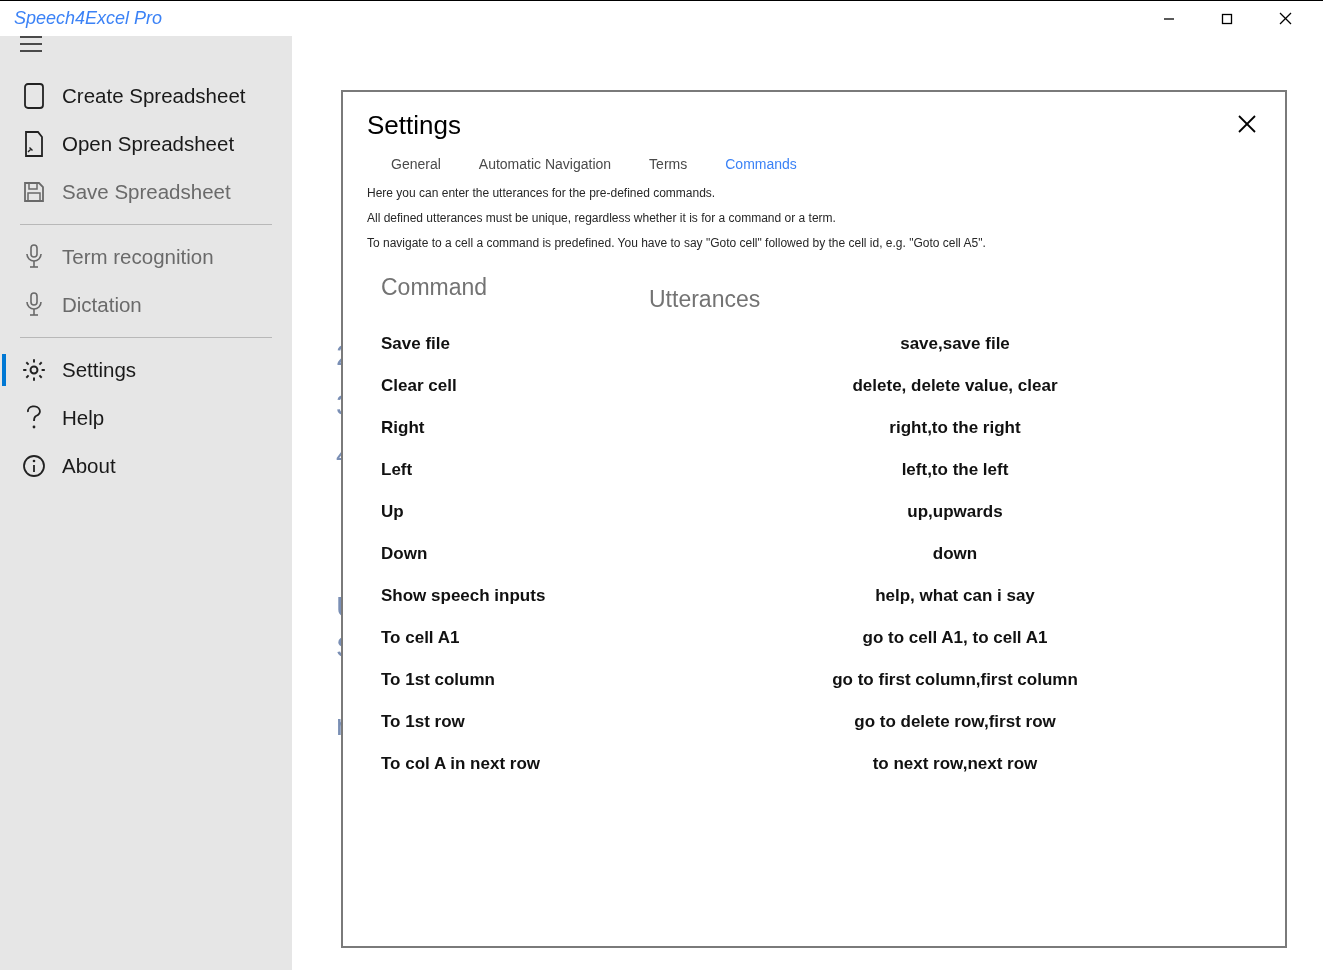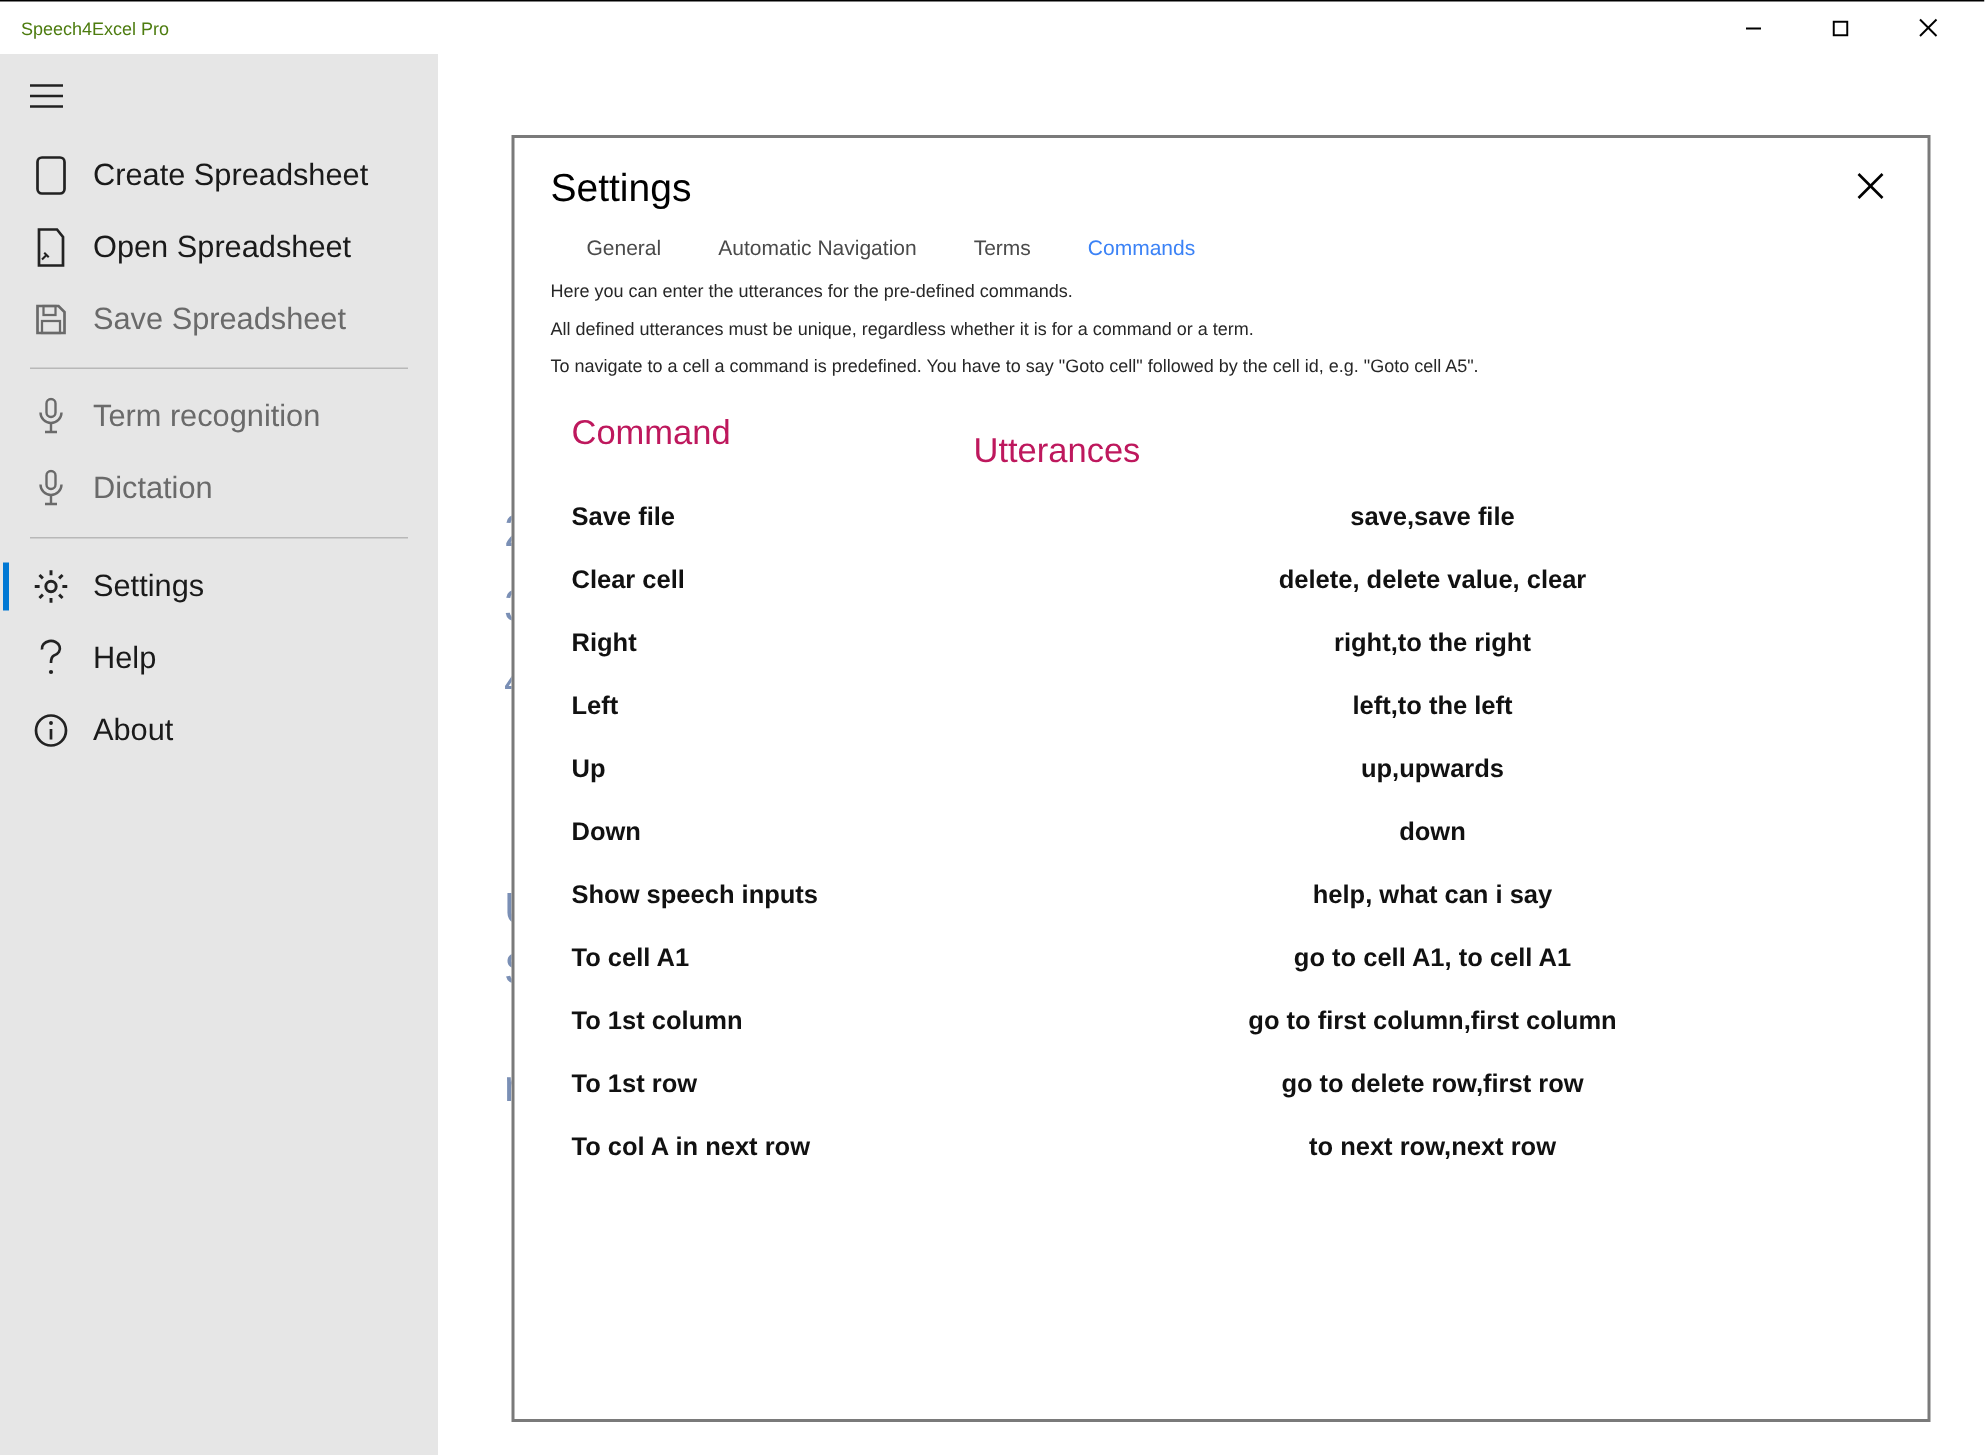--- a/index.html
+++ b/index.html
@@ -5,30 +5,30 @@
     * { margin: 0; padding: 0; box-sizing: border-box; font-family: "Segoe UI", Arial, sans-serif; }
     body { width: 1323px; height: 970px; overflow: hidden; background: #fff; }
 
     
     .title-bar {
       height: 36px;
       border-top: 1px solid #000;
       display: flex; align-items: center; justify-content: space-between;
       padding-left: 14px;
     }
-    .title-bar-text { font-size: 12px; color: #4d7c0f; }
+    .title-bar-text { font-size: 18px; color: #3b82f6; font-style: italic; }
     .title-bar-controls { display: flex; gap: 18px; padding-right: 18px; }
     .title-bar-btn { width: 40px; height: 32px; display: flex; align-items: center; justify-content: center; }
 
     
     .main { display: flex; height: calc(970px - 36px); }
 
     
     .sidebar {
-      width: 292px; background: #E6E6E6; padding-top: 20px;
+      width: 292px; background: #E6E6E6; 
       display: flex; flex-direction: column;
     }
     .hamburger { padding: 0 20px 16px 20px; }
     .side-item {
       display: flex; align-items: center; gap: 14px;
       padding: 8px 20px; font-size: 20.5px; color: #1a1a1a;
       position: relative; min-height: 48px;
     }
     .side-item.disabled { color: #6a6a6a; }
     .side-item .icon-wrap { width: 28px; display: flex; justify-content: center; align-items: center; }
@@ -59,21 +59,21 @@
 
     .tabs { display: flex; gap: 38px; margin: 14px 0 12px 24px; font-size: 14px; }
     .tab { color: #4a4a4a; }
     .tab.active { color: #3b82f6; }
 
     .desc { font-size: 12px; color: #272727; line-height: 1.6; margin-bottom: 2px; }
     .desc + .desc { margin-top: 6px; }
 
     .table-wrap { margin-top: 20px; padding-left: 14px; }
     .col-headers { display: flex; margin-bottom: 10px; }
-    .col-headers div { font-size: 23px; font-weight: 400; color: #be185d; }
+    .col-headers div { font-size: 23px; font-weight: 400; color: #737373; }
     .col-cmd { width: 268px; }
     .col-utt { flex: 1; margin-top: 12px; }
     .row { display: flex; padding: 11px 0; font-size: 17px; font-weight: 600; color: #111; }
     .row .c1 { width: 268px; }
     .row .c2 { flex: 1; text-align: center; }
   </style>
 </head>
 <body>
 
 <div class="title-bar">

